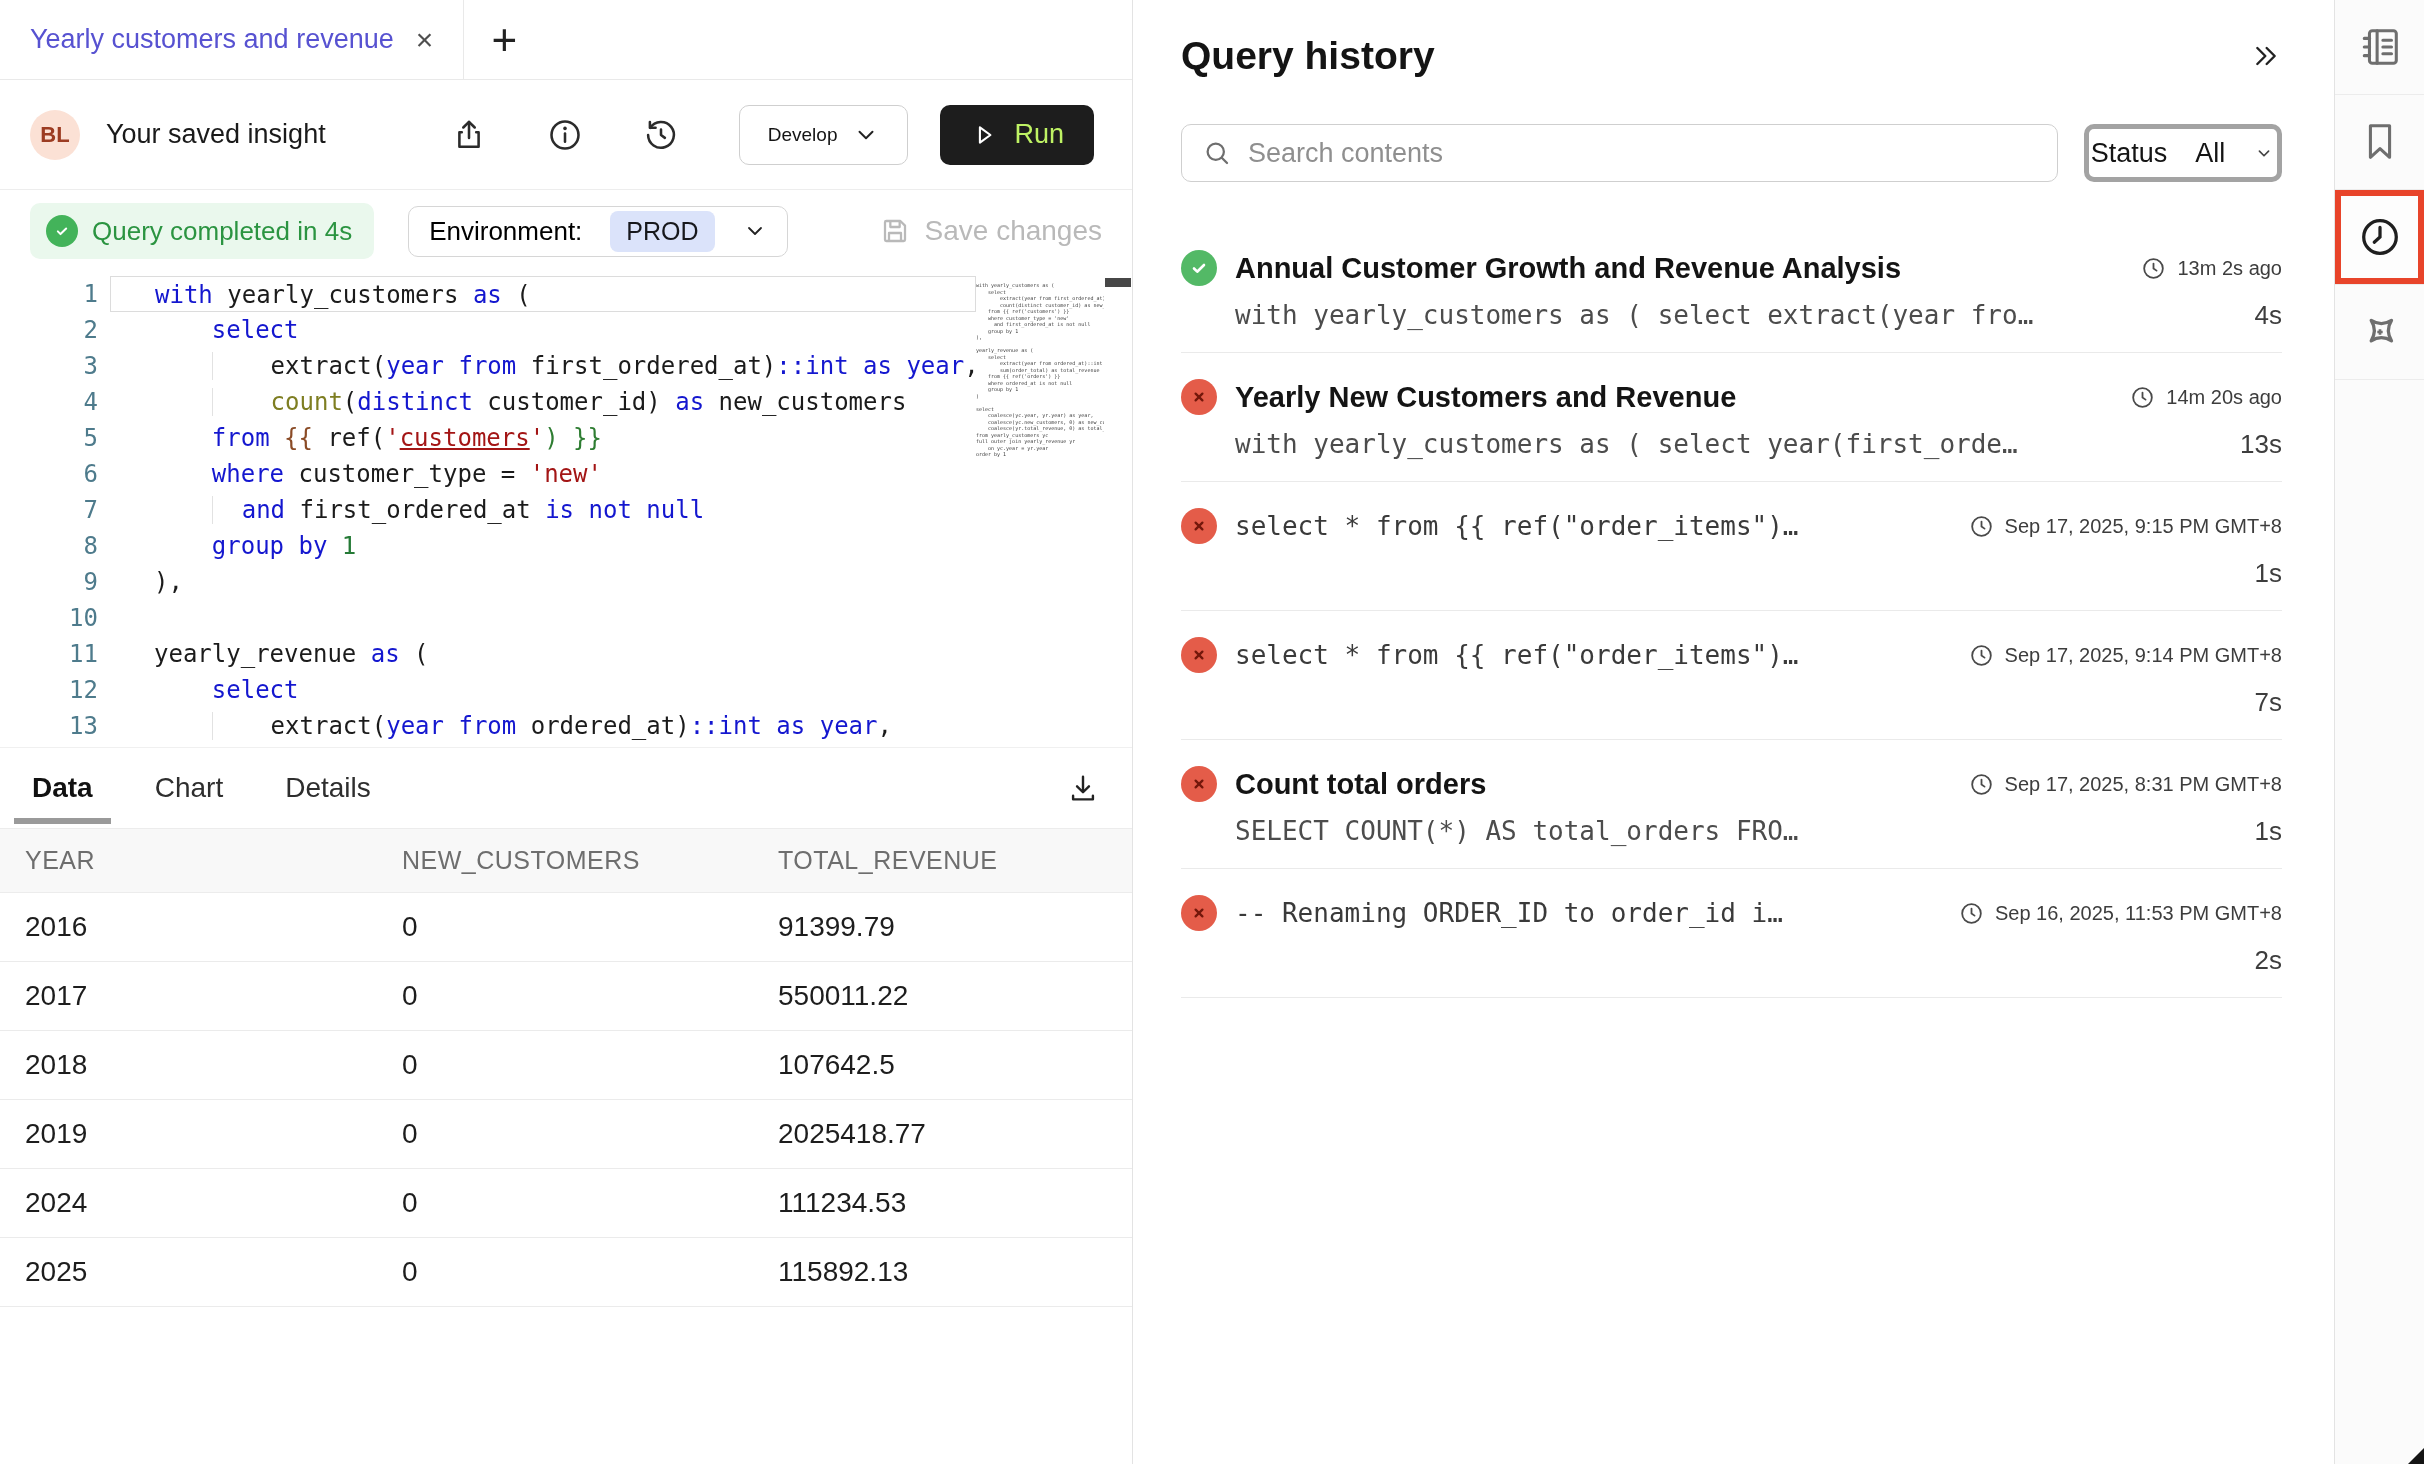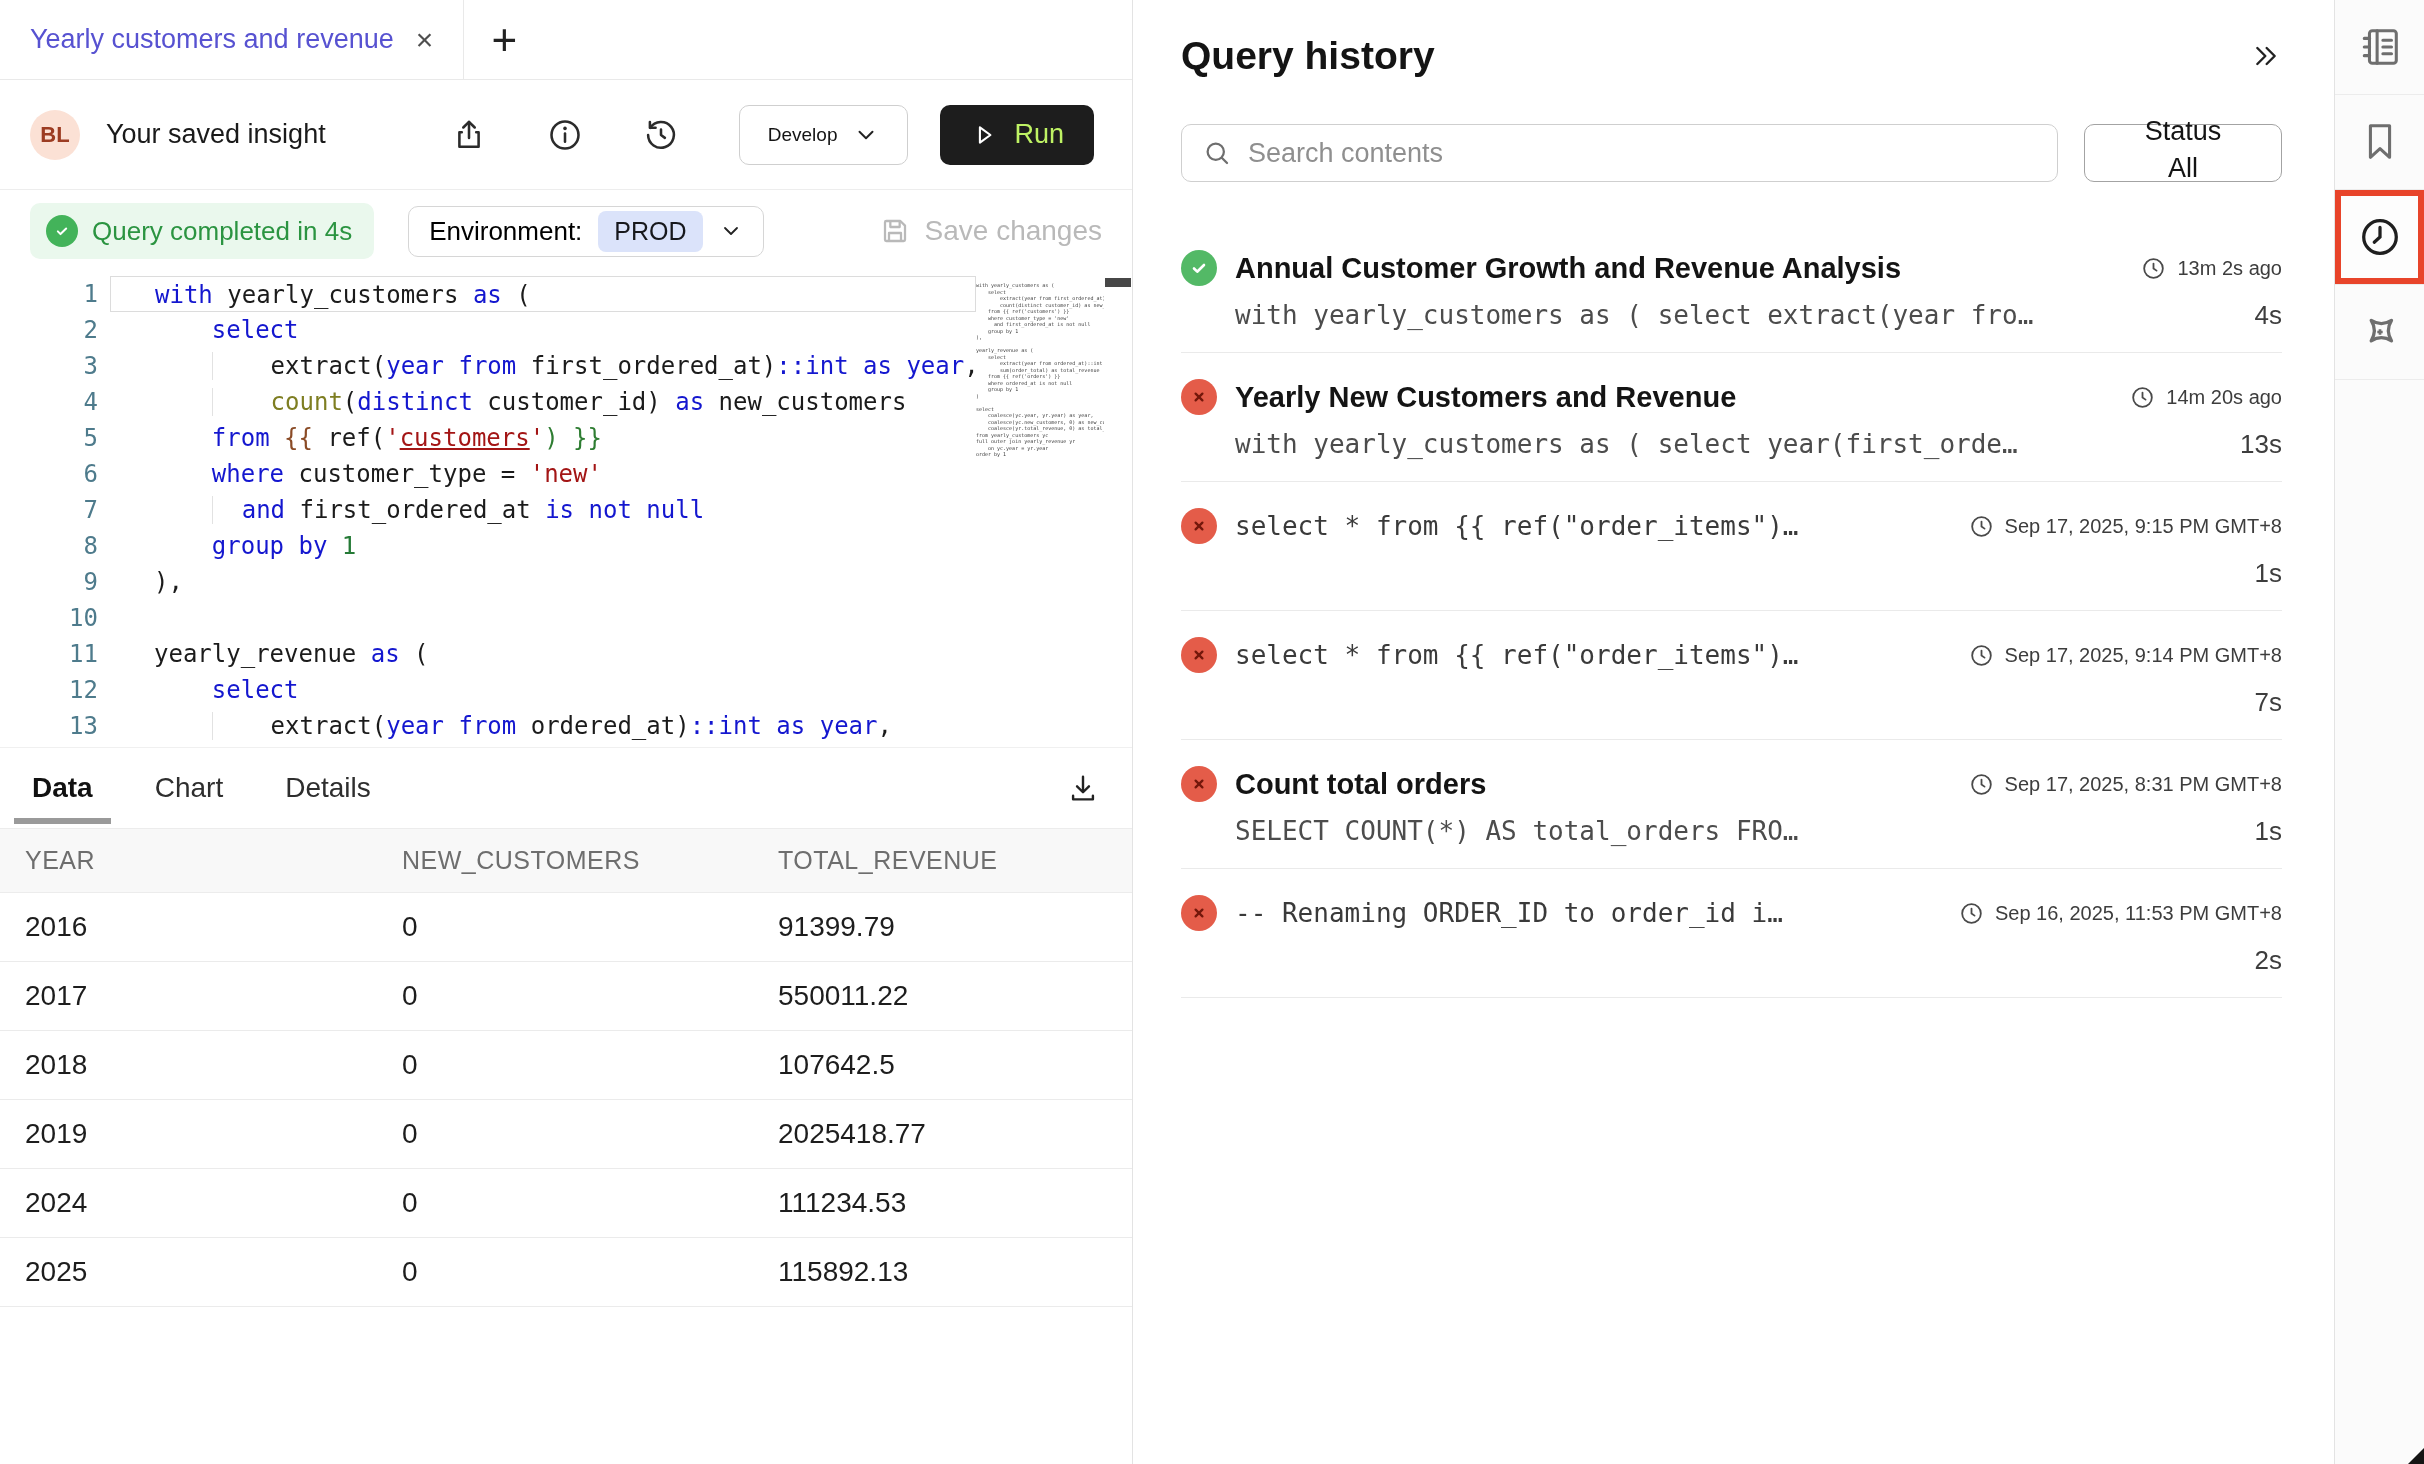--- a/index.html
+++ b/index.html
@@ -24,21 +24,21 @@
   .icon-btn svg { width:36px; height:36px; }
   .develop-btn { margin-left:56px; height:60px; padding:0 28px; border:1px solid #cfcfcf; border-radius:10px; background:#fff; display:flex; align-items:center; gap:16px; font-size:19px; color:#141414; cursor:pointer; }
   .develop-btn svg { width:26px; height:26px; }
   .run-btn { margin-left:32px; height:60px; padding:0 30px; border:none; border-radius:10px; background:#1d1d1d; color:#bef264; display:flex; align-items:center; gap:16px; font-size:27px; cursor:pointer; }
   .run-btn svg { width:28px; height:28px; }
 
   .status-bar { height:82px; display:flex; align-items:center; padding:0 30px; }
   .status-pill { display:flex; align-items:center; gap:14px; background:#eaf8ed; color:#2b9441; border-radius:10px; padding:12px 22px 12px 16px; font-size:26px; font-weight:500; }
   .check-circle { width:32px; height:32px; border-radius:50%; background:#43b35a; display:flex; align-items:center; justify-content:center; }
   .check-circle svg { width:20px; height:20px; }
-  .env-btn { margin-left:34px; height:51px; border:1px solid #d6d6d6; border-radius:10px; background:#fff; display:flex; align-items:center; gap:16px; padding:0 20px; font-size:26px; cursor:pointer; }
+  .env-btn { margin-left:34px; height:51px; border:1px solid #d6d6d6; border-radius:10px; background:#fff; display:flex; align-items:center; gap:28px; padding:0 20px; font-size:26px; cursor:pointer; }
   .env-badge { background:#dbe3fa; border-radius:8px; padding:6px 16px; font-size:25px; color:#17181c; }
   .env-btn svg { width:24px; height:24px; }
   .save-btn { margin-left:auto; display:flex; align-items:center; gap:14px; color:#b9b9b9; font-size:28px; cursor:default; }
   .save-btn svg { width:32px; height:32px; }
 
   
   .editor { height:475px; display:flex; overflow:hidden; position:relative; font-family:"DejaVu Sans Mono", monospace; font-size:24px; line-height:36px; padding-top:4px; }
   .gutter { width:110px; text-align:right; padding-right:12px; color:#4e7b8c; user-select:none; }
   .gutter-num { height:36px; }
   .code-area { flex:1; overflow:hidden; white-space:pre; }
@@ -70,21 +70,21 @@
   .right-panel { flex:1; padding:34px 52px 0 48px; position:relative; background:#fff; }
   .qh-head { display:flex; align-items:center; }
   .qh-title { font-size:39px; font-weight:600; color:#141414; }
   .collapse-btn { margin-left:auto; color:#222; cursor:pointer; display:flex; }
   .collapse-btn svg { width:32px; height:32px; }
   .qh-controls { display:flex; gap:26px; margin-top:46px; }
   .search-box { flex:1; height:58px; border:1px solid #cfcfcf; border-radius:10px; display:flex; align-items:center; padding:9px 20px; gap:16px; background:#fff; }
   .search-box svg { width:30px; height:30px; color:#6e6e6e; flex:none; }
   .search-box input { border:none; outline:none; font-size:27px; flex:1; color:#222; font-family:"Liberation Sans", sans-serif; }
   .search-box input::placeholder { color:#8f8f8f; }
-  .status-filter { width:198px; height:58px; border:1px solid #a3a3a3; border-radius:10px; background:#fff; display:flex; align-items:center; justify-content:center; gap:6px; font-size:27px; color:#141414; cursor:pointer;flex-direction:column; }
+  .status-filter { width:198px; height:58px; border:5px solid #a3a3a3; border-radius:10px; background:#fff; display:flex; align-items:center; justify-content:center; gap:28px; font-size:27px; color:#141414; cursor:pointer; }
   .status-filter svg { width:22px; height:22px; color:#444; }
 
   .qh-list { margin-top:42px; }
   .qh-item { border-bottom:1px solid #eaeaea; padding:26px 0 20px 0; cursor:pointer; }
   .qh-row1 { display:flex; align-items:center; }
   .qh-status { width:36px; height:36px; border-radius:50%; flex:none; display:flex; align-items:center; justify-content:center; margin-right:18px; }
   .qh-status.success { background:#53b966; } .qh-status.error { background:#e45c49; }
   .qh-status svg { width:24px; height:24px; }
   .qh-item-title { font-size:29px; font-weight:600; color:#141414; white-space:nowrap; overflow:hidden; }
   .qh-item-title.code { font-family:"DejaVu Sans Mono", monospace; font-weight:normal; font-size:26px; color:#3a3a3a; }

